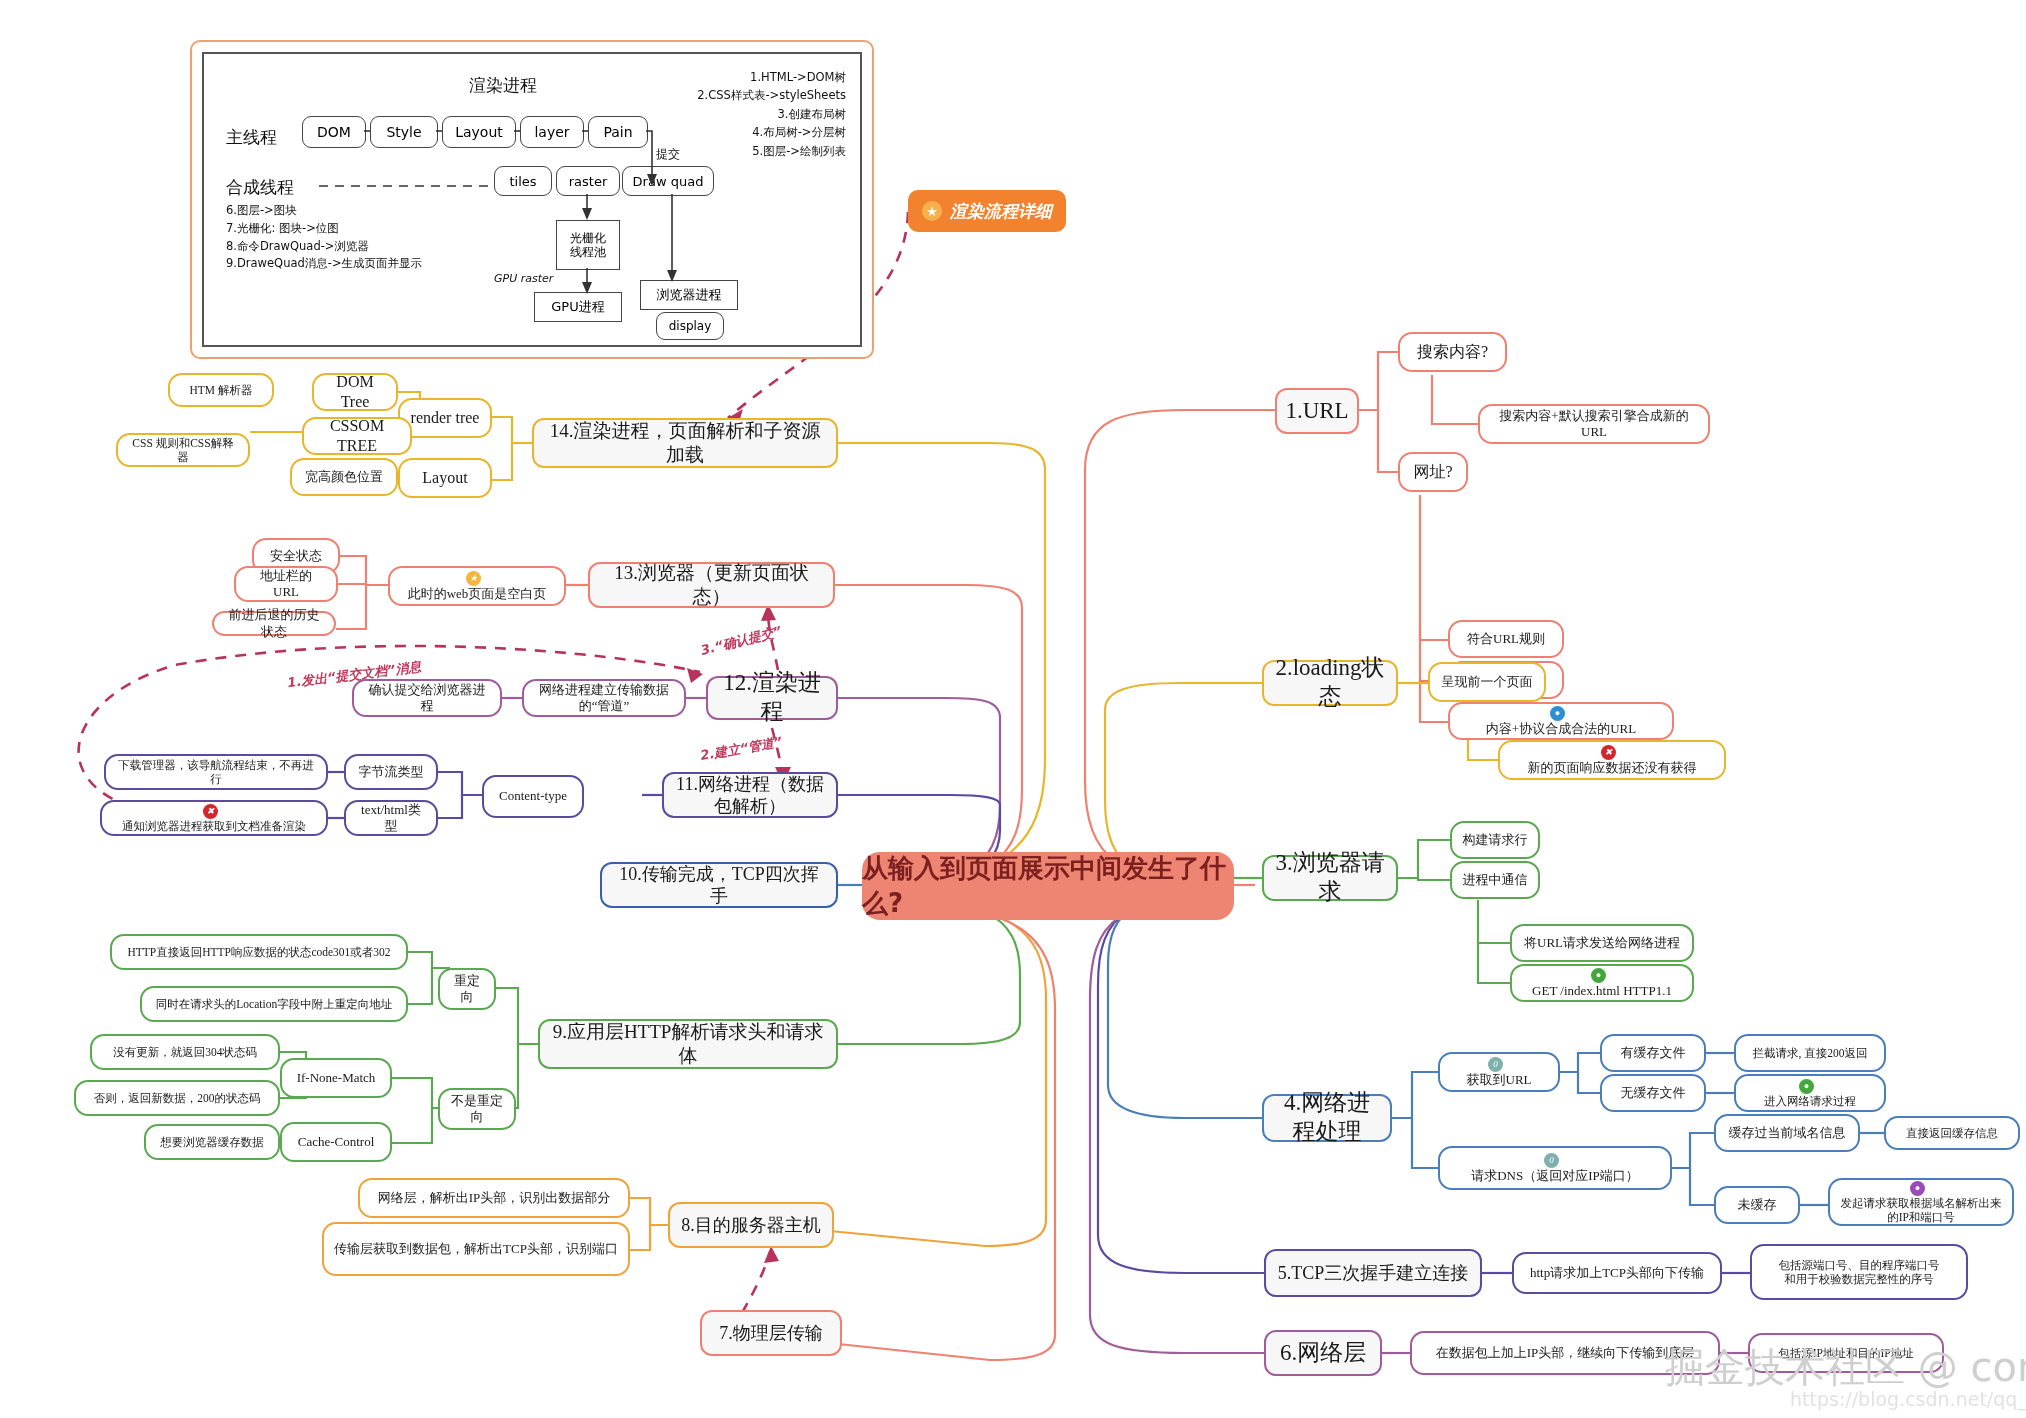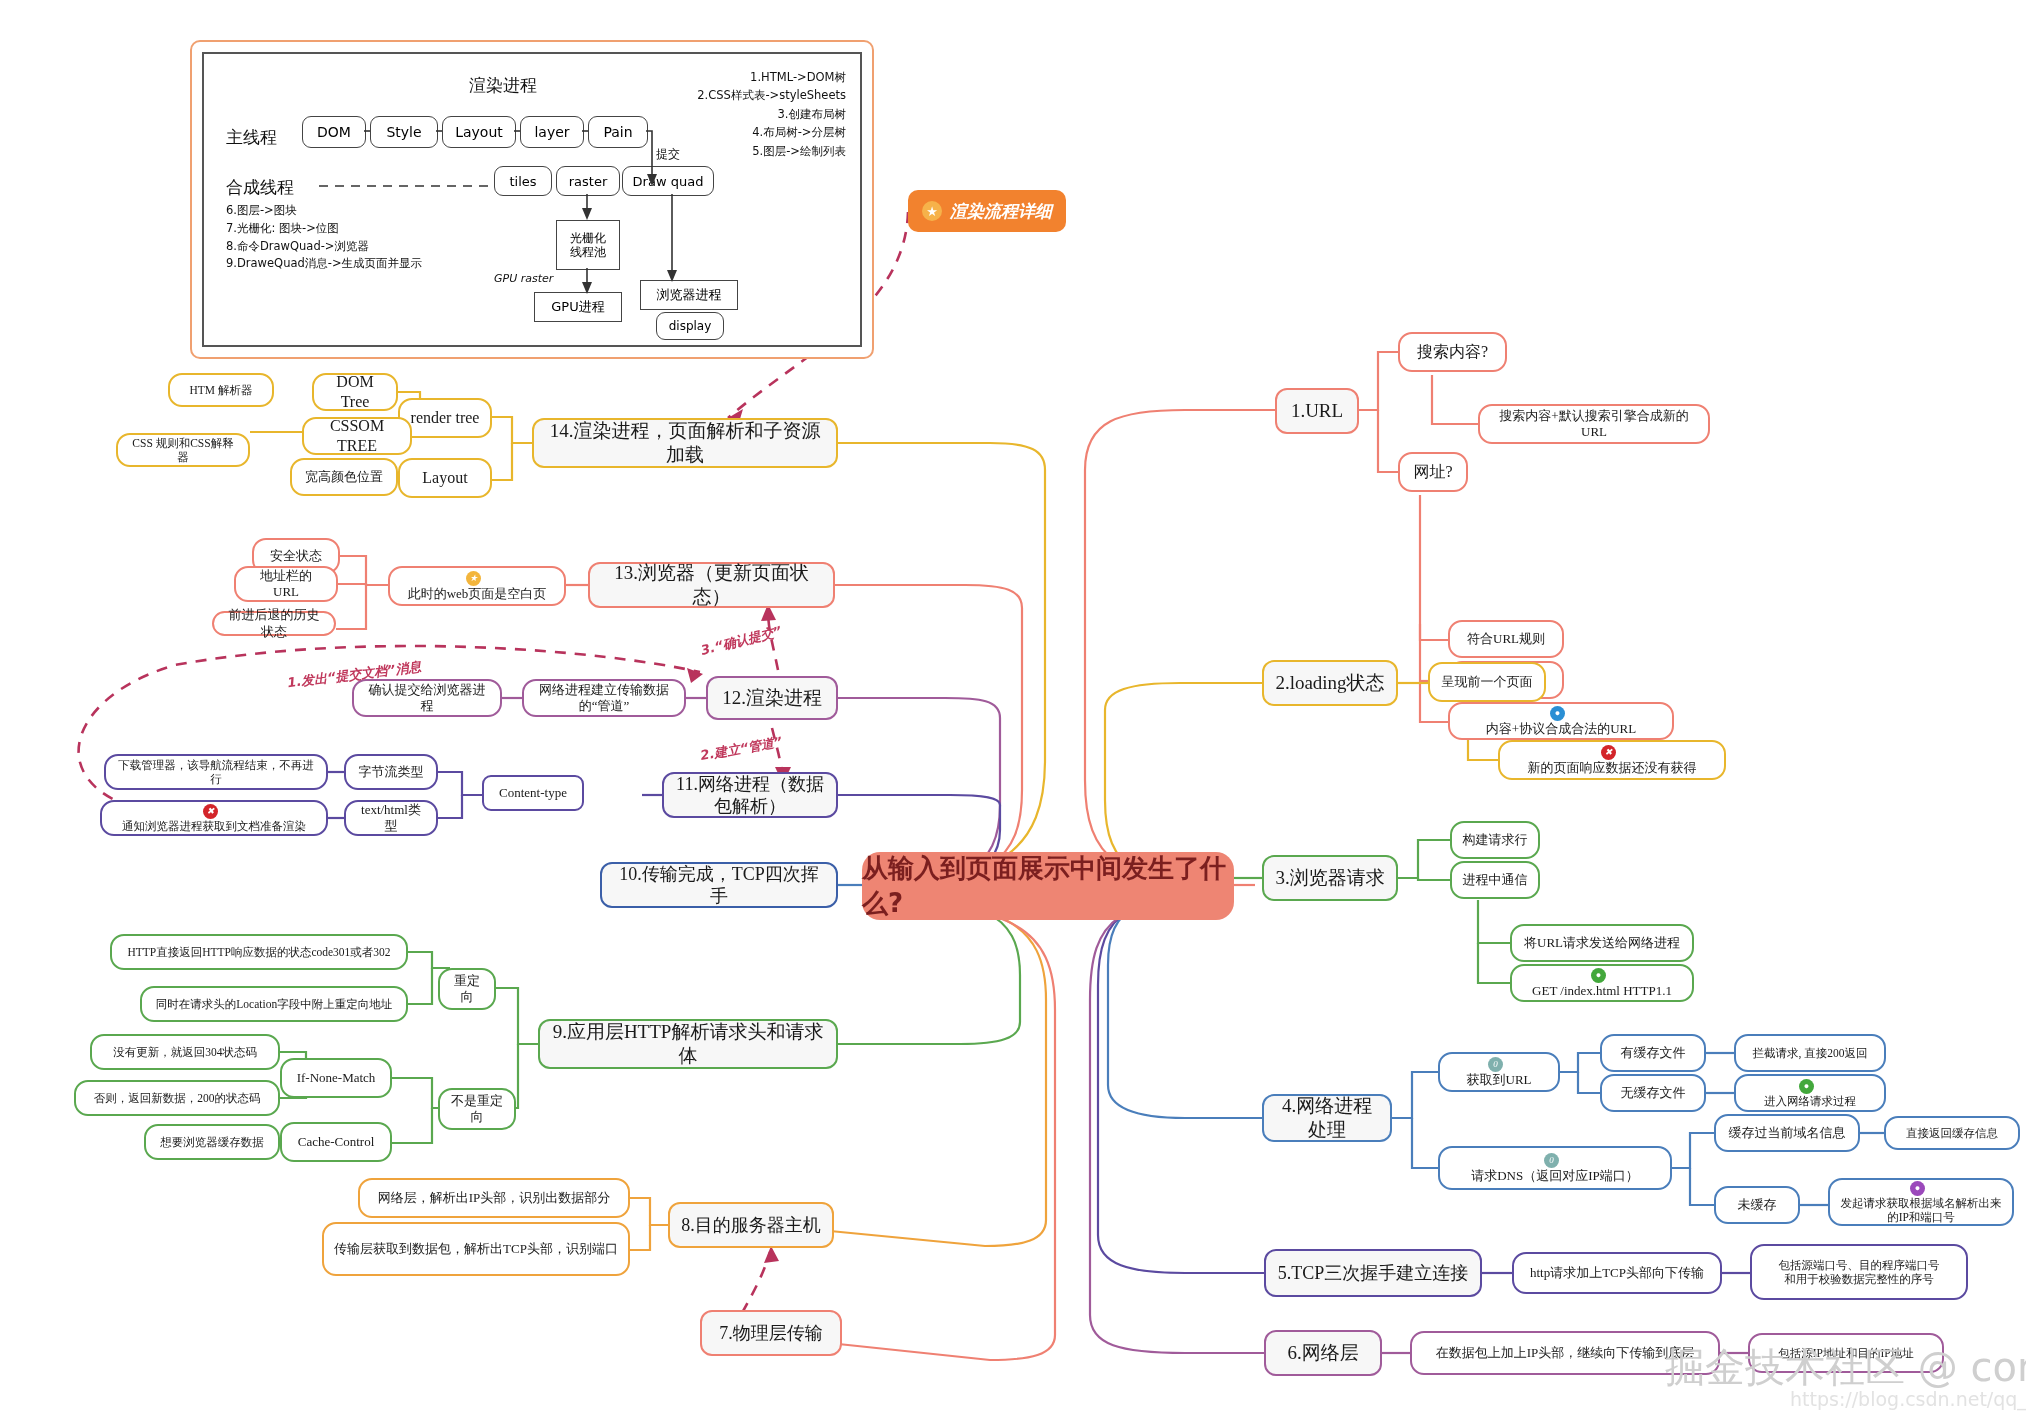--- a/index.html
+++ b/index.html
@@ -12,21 +12,21 @@
   .node{position:absolute;box-sizing:border-box;border-radius:14px;
         background:#fff;border:2px solid #999;
         display:flex;align-items:center;justify-content:center;
         text-align:center;color:#1a1a1a;line-height:1.25;padding:4px 10px;}
   .node span{display:block;}
   .sm{font-size:13px;}
   .xs{font-size:11.5px;}
   .md{font-size:16px;}
 
   
-  .lvl1{background:#f7f7f7;font-size:19px;border-radius:12px;}
+  .lvl1{background:#f7f7f7;font-size:23px;border-radius:12px;}
 
   
   .c-red   {border-color:#ef8072;}
   .c-orange{border-color:#efa33c;}
   .c-yellow{border-color:#e8b62c;}
   .c-green {border-color:#5aa84f;}
   .c-blue  {border-color:#4a7ebb;}
   .c-purple{border-color:#5b4aa0;}
   .c-violet{border-color:#a05b9a;}
   .c-dblue {border-color:#3b5fa8;}
@@ -367,21 +367,21 @@
   </div>
   <div class="node c-red sm" style="left:252px;top:538px;width:88px;height:36px;">安全状态</div>
   <div class="node c-red sm" style="left:234px;top:566px;width:104px;height:36px;">地址栏的 URL</div>
   <div class="node c-red sm" style="left:212px;top:611px;width:124px;height:25px;">前进后退的历史状态</div>
 
   <div class="node lvl1 c-violet" style="left:706px;top:676px;width:132px;height:44px;">12.渲染进程</div>
   <div class="node c-violet sm" style="left:522px;top:679px;width:164px;height:38px;">网络进程建立传输数据的“管道”</div>
   <div class="node c-violet sm" style="left:352px;top:679px;width:150px;height:38px;">确认提交给浏览器进程</div>
 
   <div class="node lvl1 c-purple" style="left:662px;top:772px;width:176px;height:46px;font-size:18px;">11.网络进程（数据包解析）</div>
-  <div class="node c-purple sm" style="left:482px;top:775px;width:102px;height:36px;border-radius:9px;">Content-type</div>
+  <div class="node c-purple sm" style="left:482px;top:775px;width:102px;height:43px;">Content-type</div>
   <div class="node c-purple sm" style="left:344px;top:754px;width:94px;height:36px;">字节流类型</div>
   <div class="node c-purple xs" style="left:104px;top:754px;width:224px;height:36px;">下载管理器，该导航流程结束，不再进行</div>
   <div class="node c-purple sm" style="left:344px;top:800px;width:94px;height:36px;">text/html类型</div>
   <div class="node c-purple xs" style="left:100px;top:800px;width:228px;height:36px;">
     <span class="row"><i class="mk mk-red">✖</i>
     <span>通知浏览器进程获取到文档准备渲染</span></span>
   </div>
 
   <div class="node lvl1 c-dblue" style="left:600px;top:862px;width:238px;height:46px;font-size:18px;">10.传输完成，TCP四次挥手</div>
 

